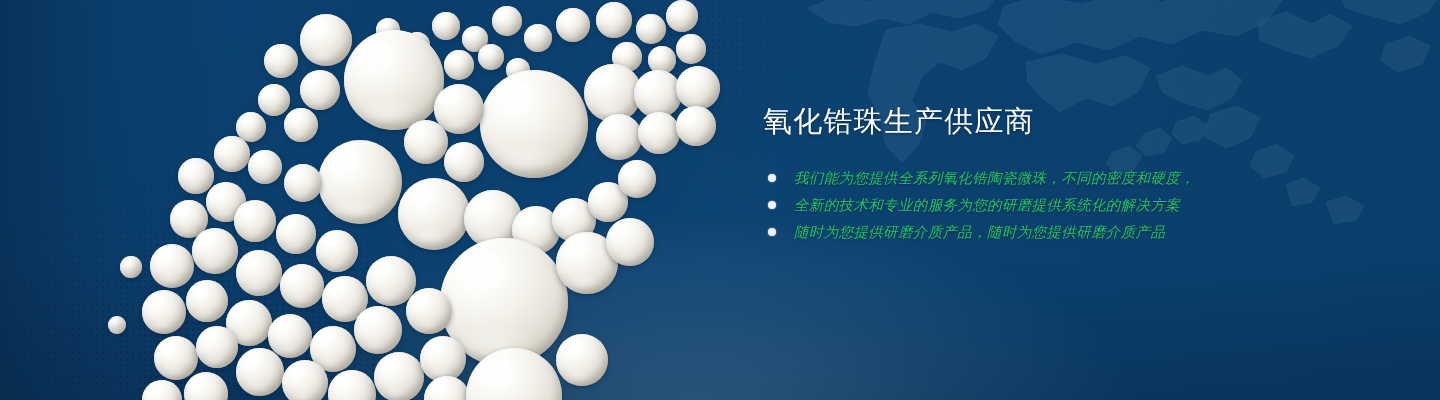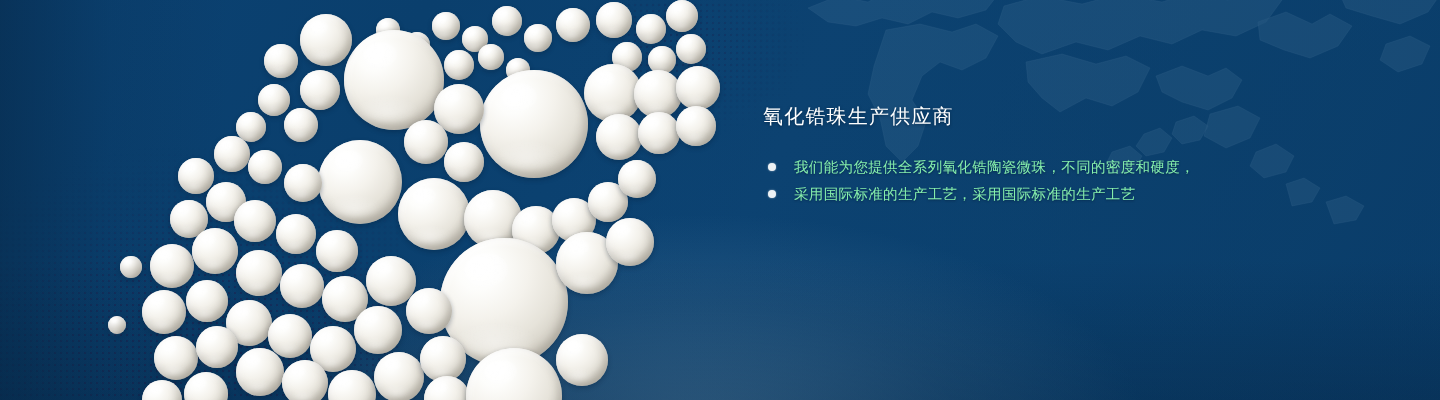--- a/index.html
+++ b/index.html
@@ -97,41 +97,42 @@
     filter:blur(2px);
   }
 
   
   #copy {
     position:absolute;
     left:763px; top:104px;
     width:530px;
   }
   #headline {
-    font-size:20px;
+    font-size:29px;
     line-height:1.2;
     color:#ffffff;
     letter-spacing:1.2px;
     font-weight:400;
     text-shadow:0 1px 3px rgba(2,22,44,0.55);
     white-space:nowrap;
   }
   #bullets {
     margin-top:27px;
     list-style:none;
   }
   .bullet {
     position:relative;
     padding-left:31px;
     font-size:14.5px;
     line-height:24px;
-    color:#86efac;
+    color:#22c55e;
     letter-spacing:0.35px;
     text-shadow:0 1px 2px rgba(2,22,44,0.5);
     margin-bottom:3px;
+    font-style:italic;
   }
   .bullet .dot {
     position:absolute;
     left:5px; top:8px;
     width:8px; height:8px;
     border-radius:50%;
     background:#eef2f5;
     box-shadow:0 0 2px rgba(255,255,255,0.55);
   }
   .bullet .ln { display:block; }
@@ -272,18 +273,22 @@
   <div id="copy">
     <h1 id="headline">氧化锆珠生产供应商</h1>
 
     <ul id="bullets">
       <li class="bullet">
         <span class="dot"></span>
         <span class="ln">我们能为您提供全系列氧化锆陶瓷微珠，不同的密度和硬度，</span>
       </li>
       <li class="bullet">
         <span class="dot"></span>
-        <span class="ln">采用国际标准的生产工艺，采用国际标准的生产工艺</span>
+        <span class="ln">全新的技术和专业的服务为您的研磨提供系统化的解决方案</span>
+      </li>
+      <li class="bullet">
+        <span class="dot"></span>
+        <span class="ln">随时为您提供研磨介质产品，随时为您提供研磨介质产品</span>
       </li>
     </ul>
   </div>
 
 </div>
 
 </body></html>

